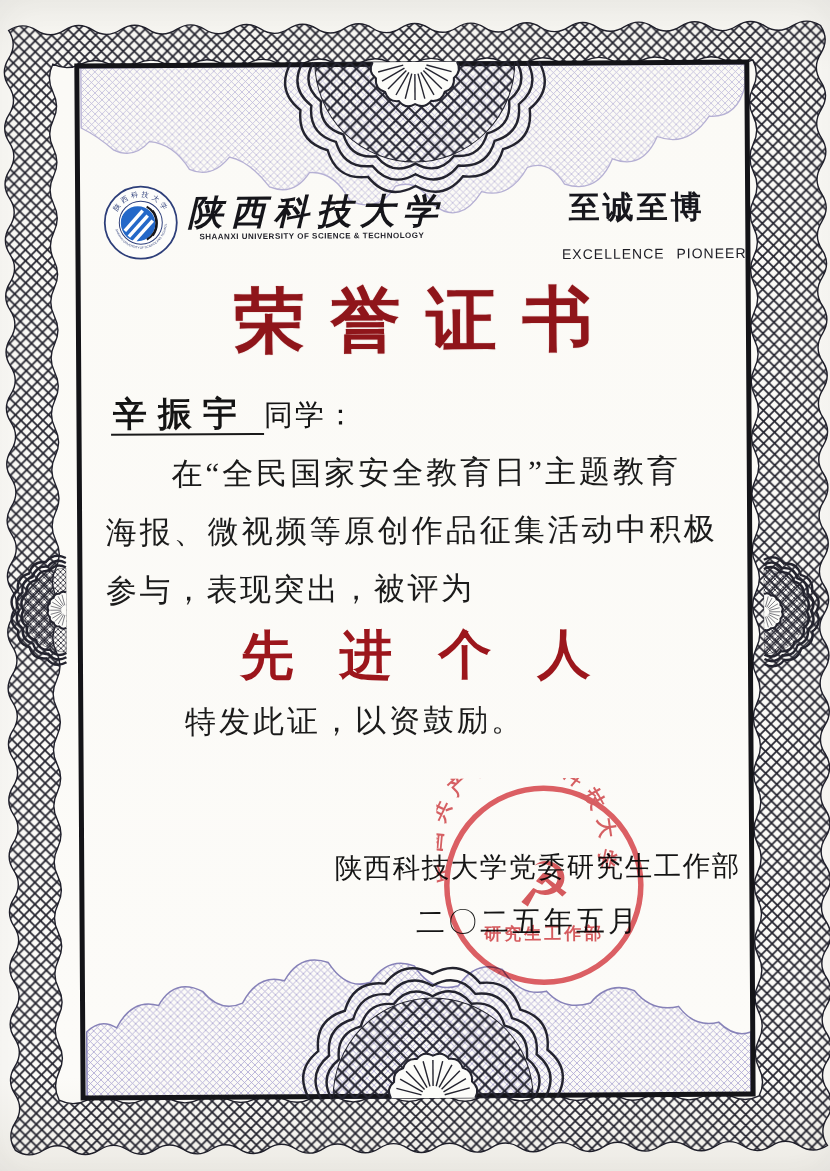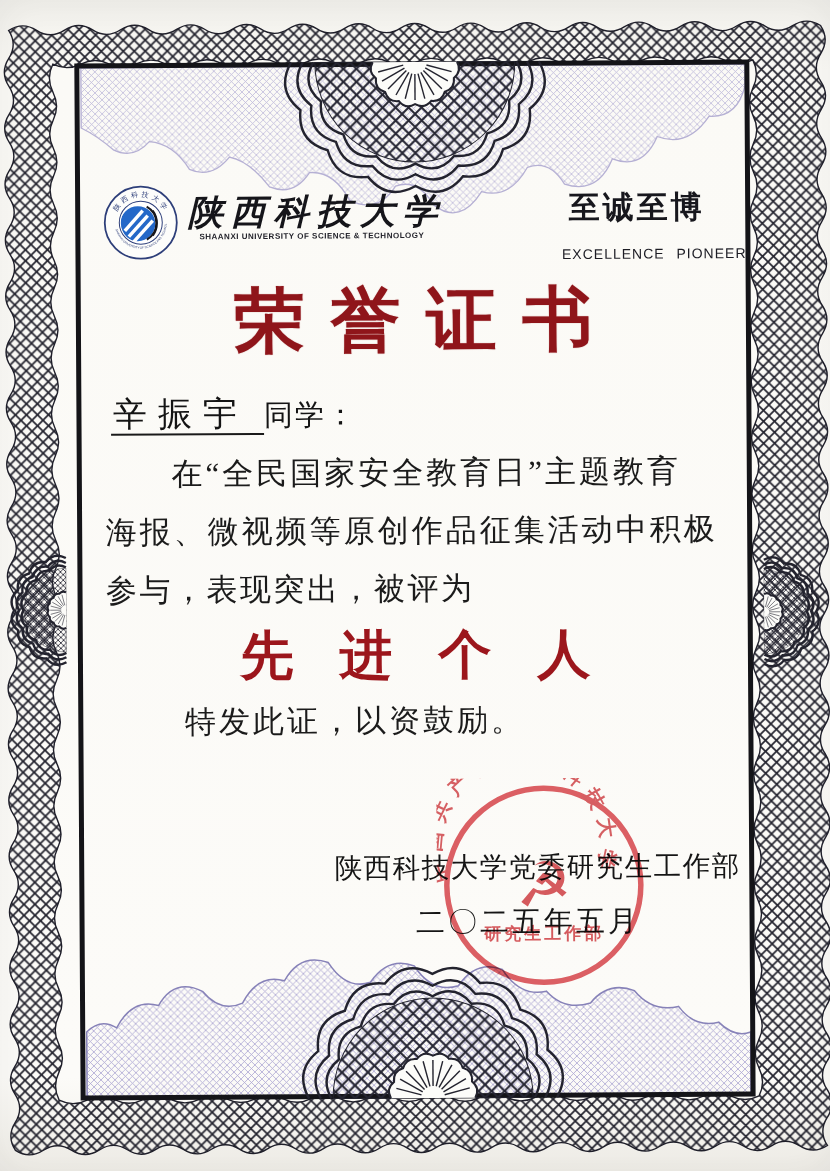--- a/index.html
+++ b/index.html
@@ -38,21 +38,21 @@
     font-size:14px;font-weight:normal;color:#1c1c24;letter-spacing:1px;word-spacing:7px;white-space:nowrap;margin-top:20px;
   }
   .title{
     left:0;top:274px;width:830px;text-align:center;
     font-size:70px;font-weight:bold;color:#8f151a;
     letter-spacing:26px;text-indent:26px;white-space:nowrap;
     text-shadow:0 0 1px rgba(143,21,26,.6);
   }
   .salutation{left:112px;top:390px;font-size:31px;color:#141414;white-space:nowrap;}
   .salutation .name{
-    font-size:34px;font-weight:normal;letter-spacing:11px;
+    font-size:34px;font-weight:bold;letter-spacing:11px;
     border-bottom:2px solid #1a1a1a;padding:0 16px 1px 2px;
   }
   .salutation .suffix{font-size:29px;letter-spacing:2px;}
   .bodyline{color:#1b1b1b;font-size:31px;white-space:nowrap;font-weight:500;}
   .l1{left:172px;top:452px;letter-spacing:3px;}
   .l2{left:106px;top:510px;letter-spacing:3px;}
   .l3{left:106px;top:568px;letter-spacing:2.5px;}
   .award{
     left:0;top:620px;width:830px;text-align:center;
     font-size:53px;font-weight:bold;color:#9c161c;

